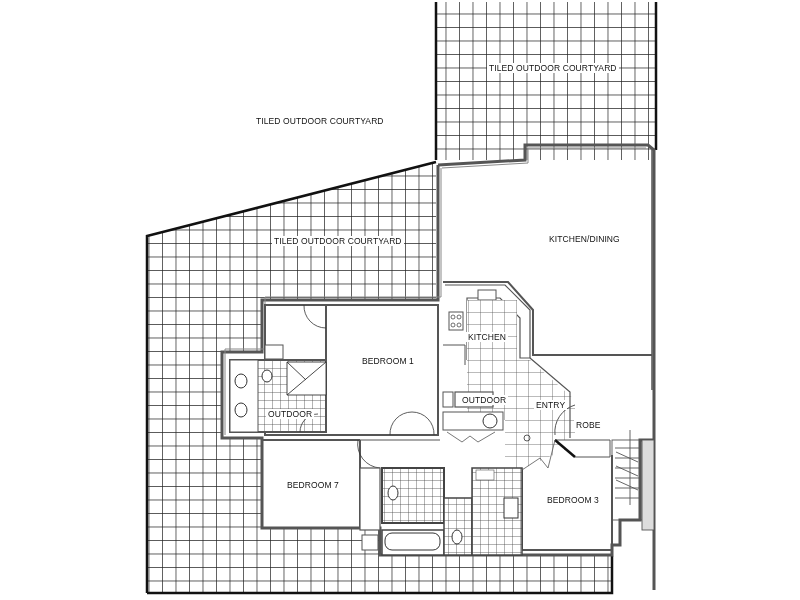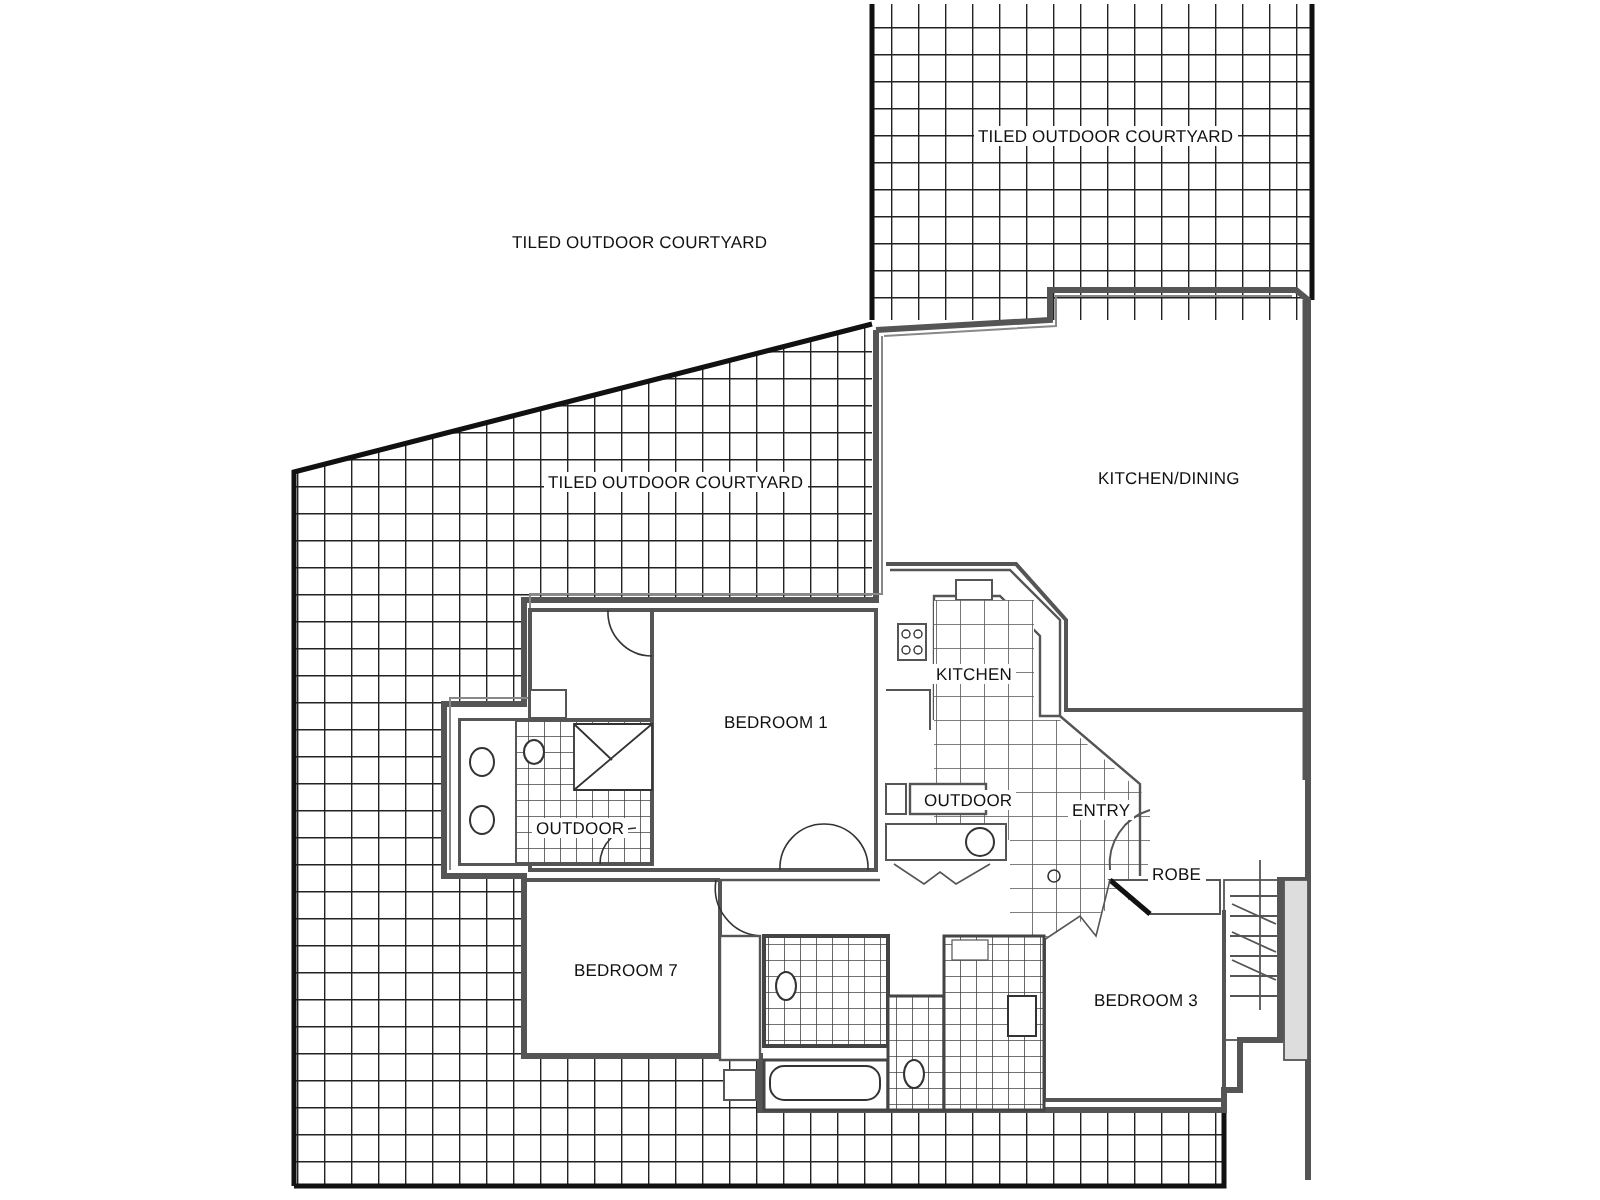--- a/index.html
+++ b/index.html
@@ -146,17 +146,17 @@
   </g>
 </svg>
 
 <div class="lbl" style="left:487px;top:63px;">TILED OUTDOOR COURTYARD</div>
 <div class="lbl plain" style="left:254px;top:116px;">TILED OUTDOOR COURTYARD</div>
 <div class="lbl" style="left:272px;top:236px;">TILED OUTDOOR COURTYARD</div>
 <div class="lbl plain" style="left:547px;top:234px;">KITCHEN/DINING</div>
 <div class="lbl" style="left:466px;top:332px;">KITCHEN</div>
 <div class="lbl" style="left:460px;top:395px;">OUTDOOR</div>
 <div class="lbl" style="left:534px;top:400px;">ENTRY</div>
-<div class="lbl" style="left:574px;top:432px;">ROBE</div>
+<div class="lbl" style="left:574px;top:420px;">ROBE</div>
 <div class="lbl plain" style="left:360px;top:356px;">BEDROOM 1</div>
 <div class="lbl" style="left:266px;top:409px;">OUTDOOR</div>
 <div class="lbl plain" style="left:285px;top:480px;">BEDROOM 7</div>
 <div class="lbl plain" style="left:545px;top:495px;">BEDROOM 3</div>
 
 </body></html>

